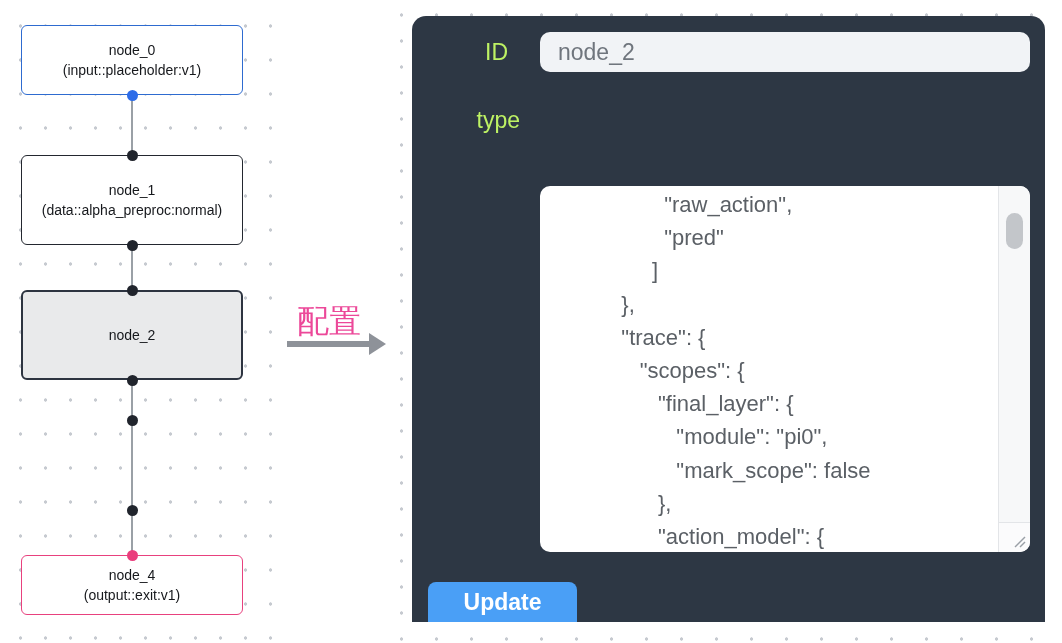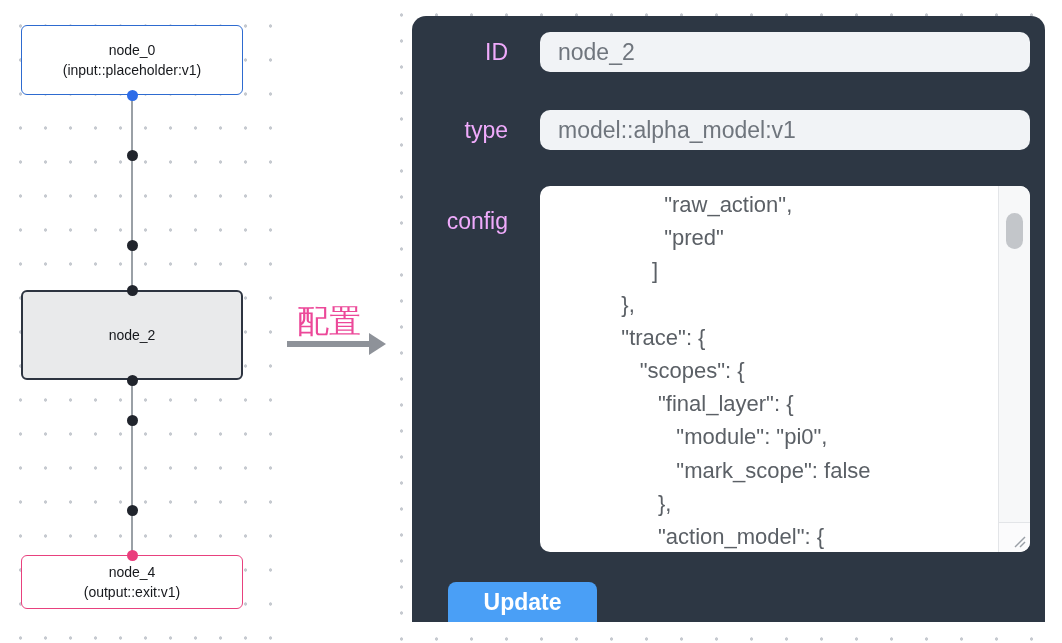--- a/index.html
+++ b/index.html
@@ -58,21 +58,21 @@
   }
   .flow-node .node-type {
     display: block;
     max-width: 198px;
     word-break: break-all;
   }
   .flow-node.n0 { top: 25px;  height: 70px; border-color: #2e6bd0; }
   .flow-node.n1 { top: 155px; height: 90px; }
   .flow-node.n2 { top: 290px; height: 90px; background: #e9eaeb; border-color: #2d3440; border-width: 2.5px; }
   .flow-node.n3 { top: 420px; height: 90px; }
-  .flow-node.n4 { top: 555px; height: 54px; border-color: #e8417e; }
+  .flow-node.n4 { top: 555px; height: 60px; border-color: #e8417e; }
 
   .port-dot {
     position: absolute;
     left: 127px;
     width: 11px; height: 11px;
     border-radius: 50%;
     background: #20242c;
     z-index: 3;
   }
   .port-dot.blue { background: #2d6ce8; }
@@ -110,25 +110,25 @@
     width: 633px; height: 606px;
     background: #2d3744;
     border-radius: 14px 14px 0 0;
     z-index: 4;
   }
   .field-label {
     position: absolute;
     left: 0;
     width: 96px;
     text-align: right;
-    color: #f0abfc;
+    color: #bef264;
     font-size: 23px;
   }
   .label-id   { top: 16px;  line-height: 40px; }
-  .label-type { top: 94px;  line-height: 40px; }
+  .label-type { top: 84px;  line-height: 40px; margin-left: 12px; }
   .label-config { top: 190px; line-height: 30px; }
 
   .text-input {
     position: absolute;
     left: 128px;
     width: 490px; height: 40px;
     background: #f1f3f6;
     border: none;
     border-radius: 10px;
     padding: 0 0 0 18px;
@@ -193,36 +193,39 @@
     left: 16px; top: 566px;
     width: 149px; height: 40px;
     background: #4a9ff6;
     border: none;
     border-radius: 8px 8px 0 0;
     color: #ffffff;
     font-family: "Liberation Sans", "DejaVu Sans", sans-serif;
     font-size: 23px;
     font-weight: 600;
     cursor: pointer;
-    margin-left: 20px;
   }
 </style>
 </head>
 <body>
 
 <div class="stage">
 
   <div class="dotfield left"></div>
   <div class="dotfield right"></div>
 
   <div class="edge-line"></div>
 
   <div class="flow-node n0">
     <span class="node-name">node_0</span>
     <span class="node-type">(input::placeholder:v1)</span>
+  </div>
+  <div class="flow-node n1">
+    <span class="node-name">node_1</span>
+    <span class="node-type">(data::alpha_preproc:normal)</span>
   </div>
   <div class="flow-node n2">
     <span class="node-name">node_2</span>
   </div>
   <div class="flow-node n4">
     <span class="node-name">node_4</span>
     <span class="node-type">(output::exit:v1)</span>
   </div>
 
   <div class="port-dot blue" style="top:90px"></div>
@@ -237,23 +240,21 @@
   <div class="transition-label">配置</div>
   <div class="arrow-shaft"></div>
   <div class="arrow-head"></div>
 
   <div class="config-panel">
 
     <div class="field-label label-id">ID</div>
     <input class="text-input input-id" type="text" value="node_2" style="">
 
     <div class="field-label label-type">type</div>
-    <input class="text-input input-type" type="text" value="model::alpha_model:v1" style="">
-
-    <div class="field-label label-config">config</div>
+
 
     <div class="config-editor">
       <textarea class="config-textarea" spellcheck="false" style="">                   "raw_action",
                    "pred"
                  ]
             },
             "trace": {
                "scopes": {
                   "final_layer": {
                      "module": "pi0",

